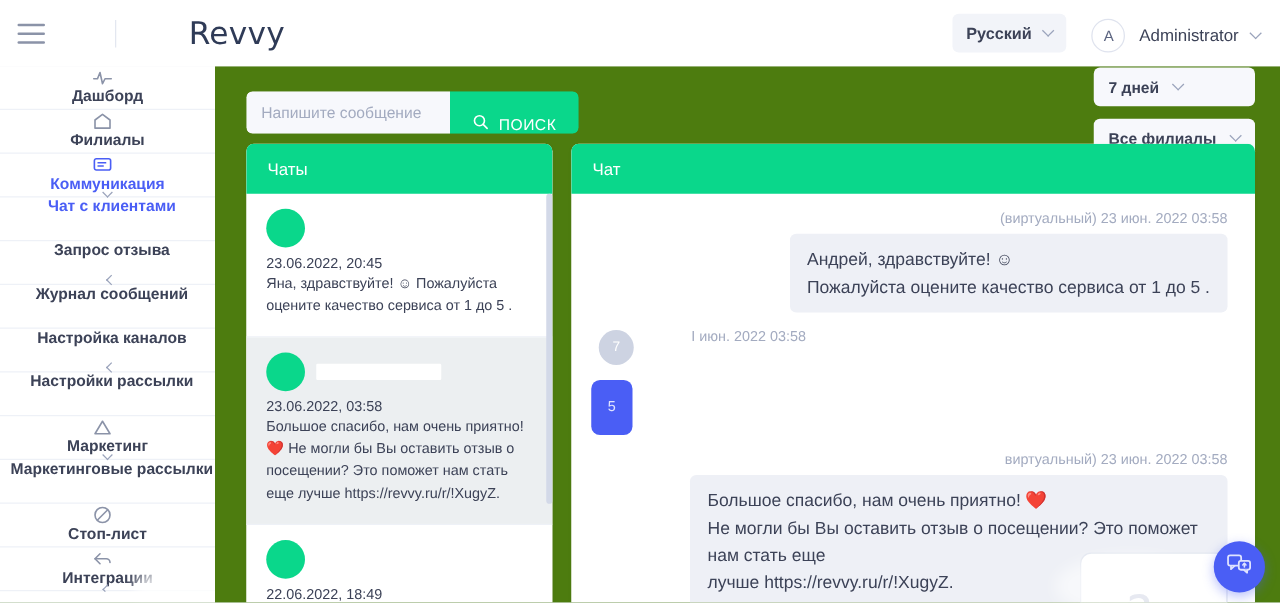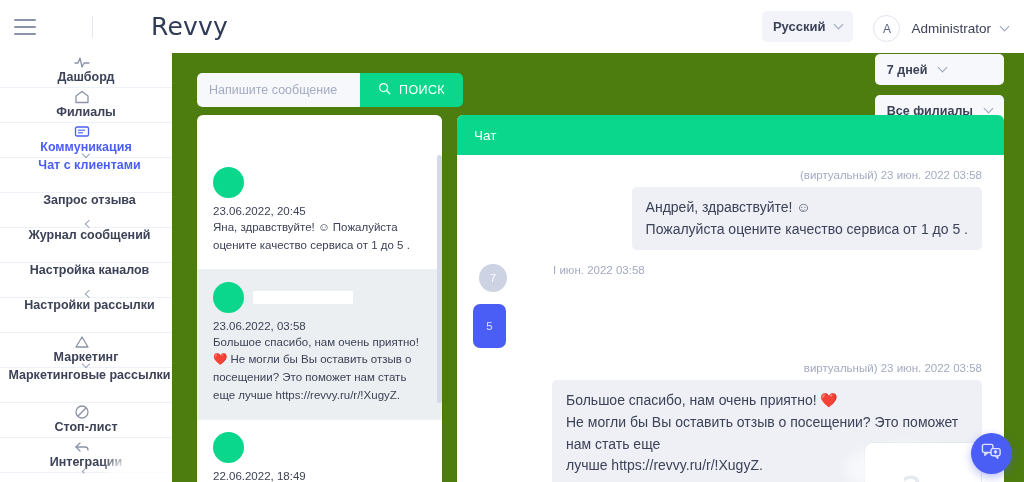--- a/index.html
+++ b/index.html
@@ -103,21 +103,21 @@
   .search-input {
     width: 163px; height: 34px; border: none; outline: none;
     background: #f7f8fc; padding: 0 12px;
     font-size: 12.5px; color: #3c4257;
     font-family: "Liberation Sans", sans-serif;
     border-radius: 5px 0 0 5px;
   }
   .search-input::placeholder { color: #a3abc0; }
   .search-btn {
     height: 34px; background: #0ad78b; border: none; cursor: pointer;
-    display: flex; align-items: center; gap: 8px; padding: 0 18px;
+    display: flex; align-items: flex-end; gap: 8px; padding: 0 18px;
     color: #ffffff; font-size: 12.5px; letter-spacing: .4px;
     font-family: "Liberation Sans", sans-serif;
     border-radius: 0 5px 5px 0;
   }
   .tb-right { margin-left: auto; display: flex; gap: 10px; flex-direction: column; }
   .drop {
     height: 31px; background: #f7f8fc; border-radius: 5px;
     display: flex; align-items: center; padding: 0 12px; cursor: pointer;
     font-size: 12.5px; color: #3c4257; font-weight: bold;
   }
@@ -367,20 +367,21 @@
           <span class="chev"></span>
         </div>
         <div class="drop">
           <span>Все филиалы</span>
           <span class="chev"></span>
         </div>
       </div>
     </div>
 
     <div class="panel-chats">
+      <div class="panel-head">Чаты</div>
 
       <div class="chat-list">
 
         <div class="chat-item">
           <div class="ci-top">
             <div class="ci-avatar"></div>
           </div>
           <div class="ci-time">23.06.2022, 20:45</div>
           <div class="ci-text">Яна, здравствуйте! ☺ Пожалуйста оцените качество сервиса от 1 до 5 .</div>
         </div>

